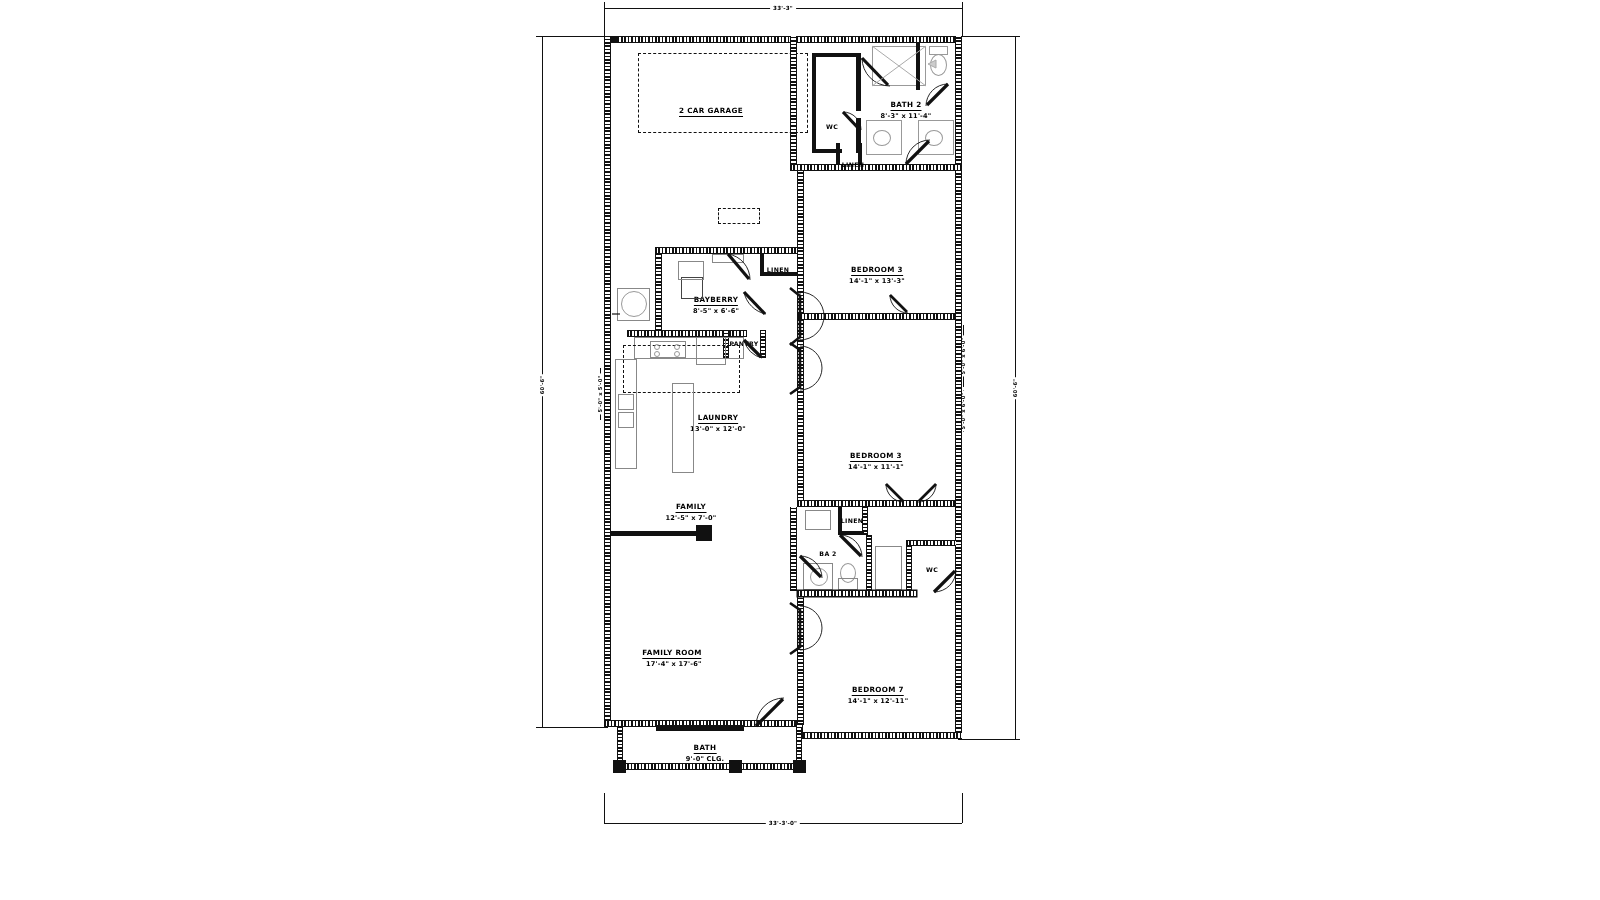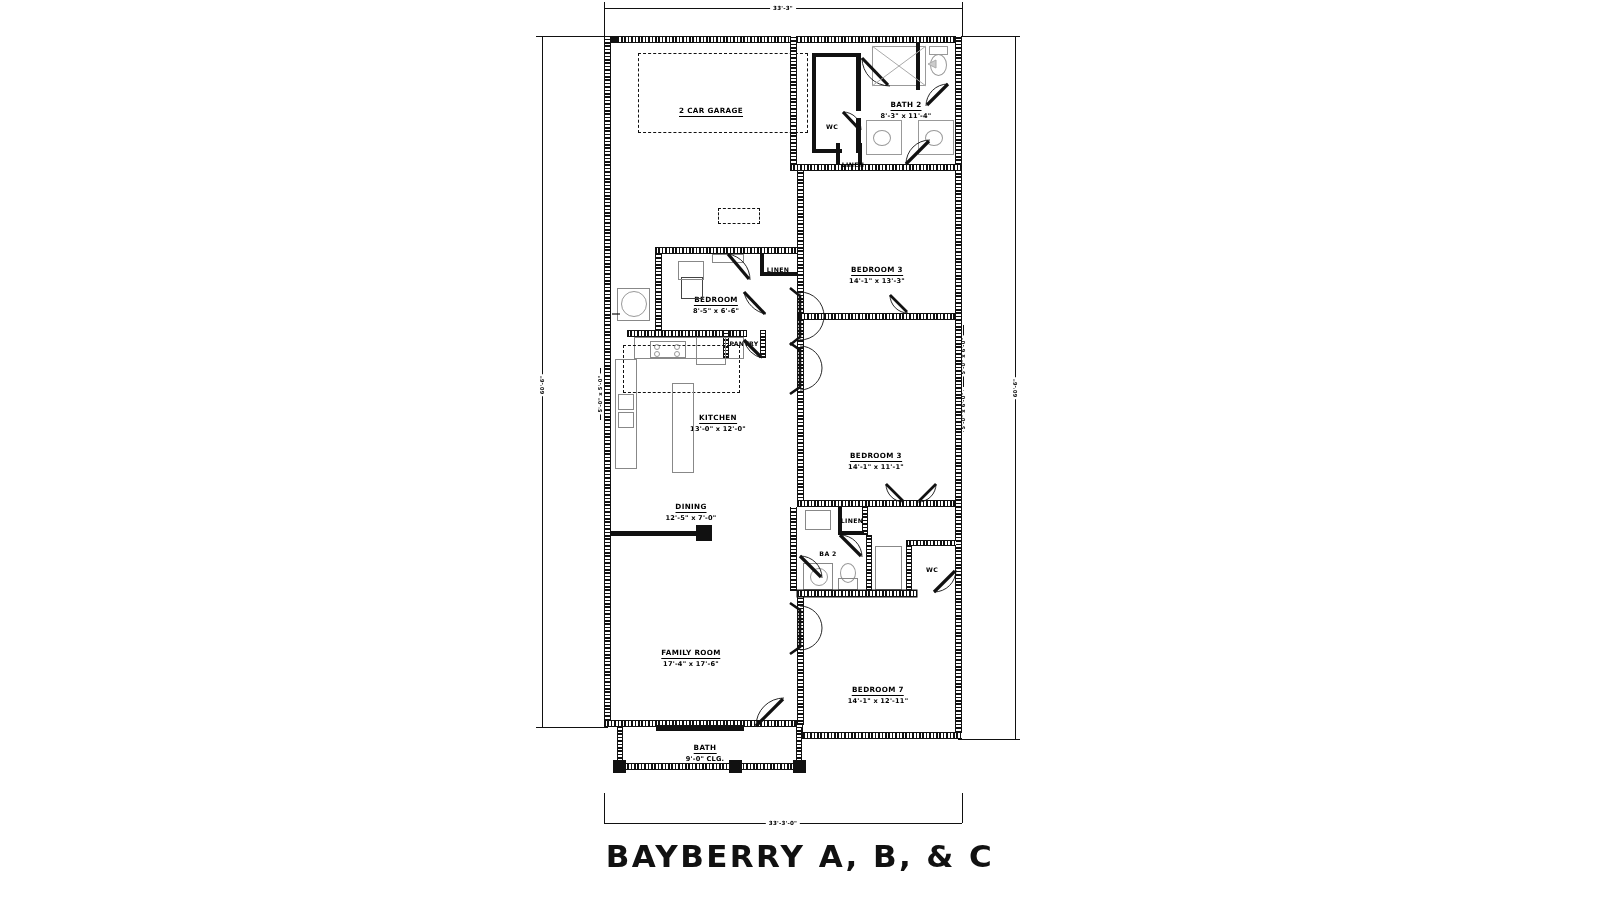--- a/index.html
+++ b/index.html
@@ -233,62 +233,62 @@
   <div class="wall-hatch" style="left:655px; top:247px; width:142px; height:7px;"></div>
   <div class="wall-hatch" style="left:627px; top:330px; width:120px; height:7px;"></div>
 
   <div class="wall-thin" style="left:760px; top:254px; width:4px; height:22px;"></div>
   <div class="wall-thin" style="left:760px; top:272px; width:37px; height:4px;"></div>
   <div class="room-label plain small" style="left:778px; top:258px;">
     <span class="rl-name">LINEN</span>
   </div>
 
   <div class="room-label" style="left:716px; top:288px;">
-    <span class="rl-name">BEDROOM</span>
+    <span class="rl-name">BAYBERRY</span>
     <span class="rl-dim">8'-5" x 6'-6"</span>
   </div>
 
   <div class="fix-dark" style="left:681px; top:277px; width:22px; height:22px;"></div>
   <div class="thin-box-l" style="left:678px; top:261px; width:26px; height:19px;"></div>
   <div class="thin-box-l" style="left:712px; top:254px; width:32px; height:9px;"></div>
 
   <div class="thin-box-l" style="left:617px; top:288px; width:33px; height:33px;"></div>
   <div class="fix-d" style="left:621px; top:291px; width:26px; height:26px;"></div>
 
   <div class="dashed-box" style="left:718px; top:208px; width:42px; height:16px;"></div>
 
   <div class="wall-hatch-v" style="left:723px; top:330px; width:6px; height:28px;"></div>
   <div class="wall-hatch-v" style="left:760px; top:330px; width:6px; height:28px;"></div>
   <div class="room-label plain small" style="left:744px; top:332px;">
     <span class="rl-name">PANTRY</span>
   </div>
 
   <div class="room-label" style="left:718px; top:406px;">
-    <span class="rl-name">KITCHEN</span>
+    <span class="rl-name">LAUNDRY</span>
     <span class="rl-dim">13'-0" x 12'-0"</span>
   </div>
 
   <div class="thin-box-l" style="left:634px; top:337px; width:110px; height:22px;"></div>
   <div class="thin-box-l" style="left:615px; top:359px; width:22px; height:110px;"></div>
   <div class="dashed-box" style="left:623px; top:345px; width:117px; height:48px;"></div>
   <div class="thin-box-l" style="left:672px; top:383px; width:22px; height:90px;"></div>
 
   <div class="thin-box-l" style="left:650px; top:341px; width:36px; height:17px;"></div>
   <div class="fix-d" style="left:654px; top:344px; width:6px; height:6px;"></div>
   <div class="fix-d" style="left:674px; top:344px; width:6px; height:6px;"></div>
   <div class="fix-d" style="left:654px; top:351px; width:6px; height:6px;"></div>
   <div class="fix-d" style="left:674px; top:351px; width:6px; height:6px;"></div>
 
   <div class="thin-box-l" style="left:618px; top:394px; width:16px; height:16px;"></div>
   <div class="thin-box-l" style="left:618px; top:412px; width:16px; height:16px;"></div>
 
   <div class="thin-box-l" style="left:696px; top:337px; width:30px; height:28px;"></div>
 
   <div class="room-label" style="left:691px; top:495px;">
-    <span class="rl-name">DINING</span>
+    <span class="rl-name">FAMILY</span>
     <span class="rl-dim">12'-5" x 7'-0"</span>
   </div>
 
   <div class="wall-thin" style="left:611px; top:531px; width:88px; height:5px;"></div>
   <div class="wall" style="left:696px; top:525px; width:16px; height:16px;"></div>
 
   <div class="wall-hatch-v" style="left:797px; top:320px; width:7px; height:185px;"></div>
   <div class="wall-hatch" style="left:797px; top:500px; width:158px; height:7px;"></div>
   <div class="room-label" style="left:876px; top:444px;">
     <span class="rl-name">BEDROOM 3</span>
@@ -314,21 +314,21 @@
     <span class="rl-name">WC</span>
   </div>
 
   <div class="thin-box-l" style="left:805px; top:510px; width:26px; height:20px;"></div>
   <div class="fix-d" style="left:810px; top:568px; width:18px; height:18px;"></div>
   <div class="thin-box-l" style="left:803px; top:563px; width:30px; height:27px;"></div>
   <div class="fix-d" style="left:840px; top:563px; width:16px; height:20px;"></div>
   <div class="thin-box-l" style="left:838px; top:578px; width:20px; height:12px;"></div>
   <div class="thin-box-l" style="left:875px; top:546px; width:27px; height:44px;"></div>
 
-  <div class="room-label" style="left:691px; top:641px;">
+  <div class="room-label" style="left:672px; top:641px;text-align:right;">
     <span class="rl-name">FAMILY ROOM</span>
     <span class="rl-dim">17'-4" x 17'-6"</span>
   </div>
   <div class="wall-hatch-v" style="left:797px; top:597px; width:7px; height:128px;"></div>
 
   <div class="room-label" style="left:878px; top:678px;">
     <span class="rl-name">BEDROOM 7</span>
     <span class="rl-dim">14'-1" x 12'-11"</span>
   </div>
 
@@ -405,15 +405,14 @@
       <rect x="797" y="590" width="120" height="7" fill="none"></rect>
     </g>
 
     <g stroke="#aaaaaa" stroke-width="1" fill="none">
       <line x1="872" y1="46" x2="926" y2="86"></line>
       <line x1="926" y1="46" x2="872" y2="86"></line>
       <path d="M 928 64 l 8 -4 l 0 8 z" fill="#cccccc" stroke="#aaa"></path>
     </g>
   </svg>
 
-  <div id="plan-title">BAYBERRY A, B, &amp; C</div>
 
 </div>
 
 </body></html>

